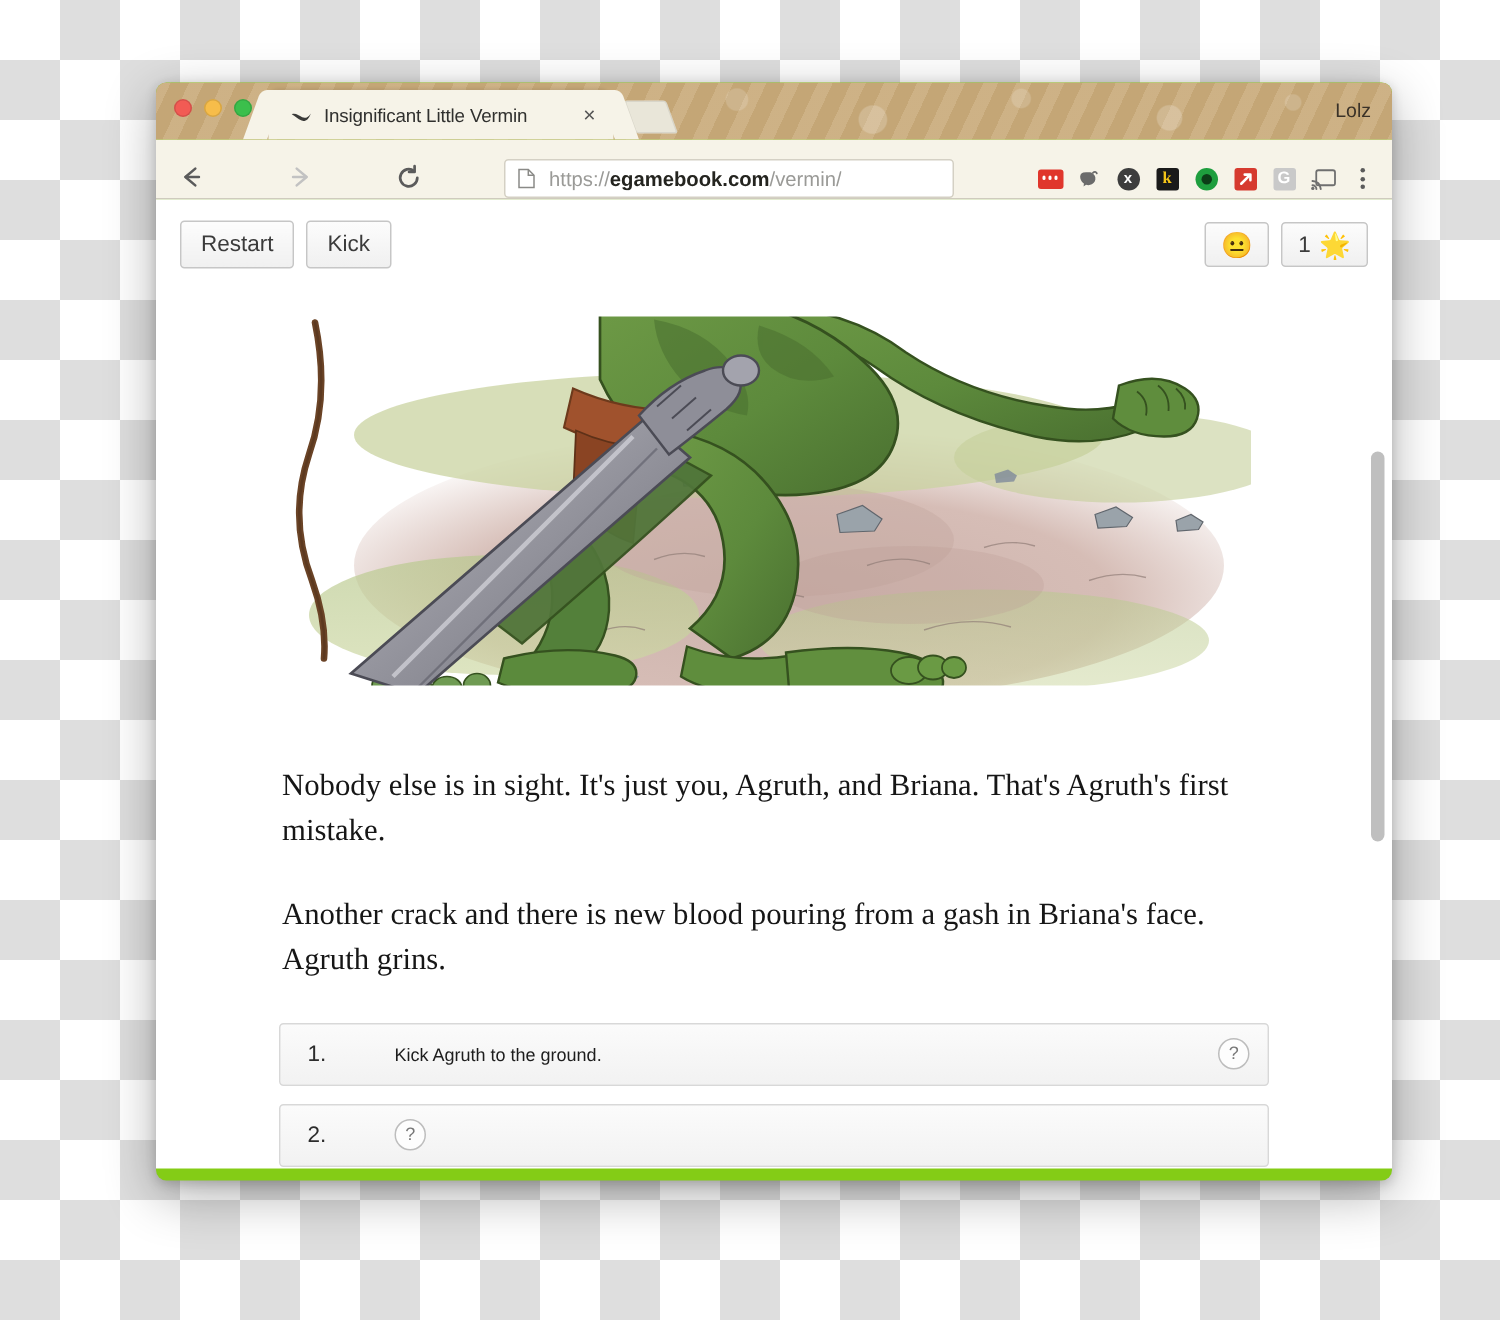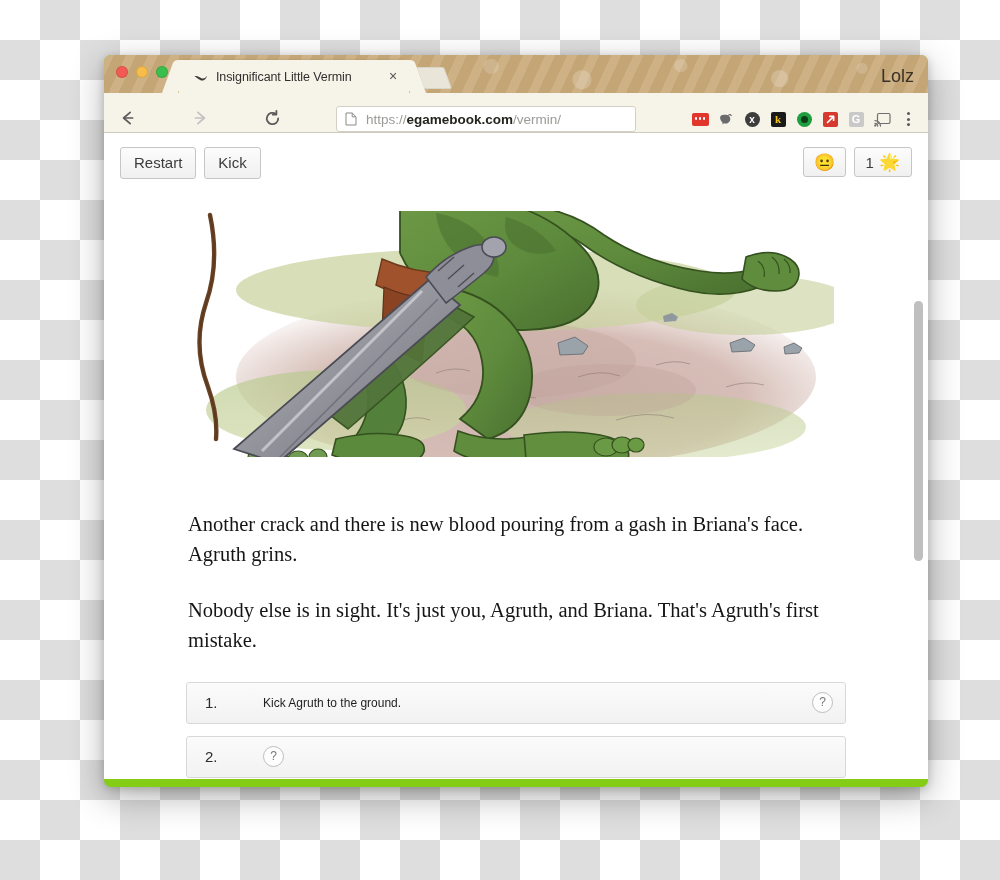--- a/index.html
+++ b/index.html
@@ -134,21 +134,21 @@
     border-radius: 2px;
     transform: skewX(20deg);
     box-shadow: inset 0 0 0 1px rgba(0,0,0,0.07);
     z-index: 4;
   }
 
   #profile-name {
     position: absolute;
     right: 14px;
     top: 11px;
-    font-size: 18px;
+    font-size: 13px;
     color: #3a3228;
     z-index: 6;
   }
 
   
   #toolbar {
     height: 40px;
     background: #f6f3e8;
     display: flex;
     align-items: flex-end;
@@ -225,21 +225,21 @@
   
   #app-viewport {
     position: relative;
     height: calc(724px - 38px - 40px);
     background: #ffffff;
     overflow: hidden;
   }
 
   #app-toolbar {
     display: flex;
-    align-items: flex-start;
+    align-items: center;
     padding: 14px 16px 8px 16px;
   }
   .btn {
     background: linear-gradient(#fcfcfc, #f0f0f0);
     border: 1px solid #c6c6c6;
     border-radius: 3px;
     font-size: 15px;
     color: #3b3b3b;
     padding: 6px 13px;
     margin-right: 8px;
@@ -652,22 +652,22 @@
             </g>
 
             <rect x="0" y="0" width="660" height="16" fill="#ffffff"></rect>
             <rect x="0" y="262" width="660" height="16" fill="#ffffff"></rect>
             <rect x="0" y="0" width="10" height="278" fill="#ffffff"></rect>
             <rect x="648" y="0" width="12" height="278" fill="#ffffff"></rect>
           </svg>
         </div>
 
         <div id="story-block">
+          <p class="story-p">Nobody else is in sight. It's just you, Agruth, and Briana. That's Agruth's first mistake.</p>
           <p class="story-p">Another crack and there is new blood pouring from a gash in Briana's face. Agruth grins.</p>
-          <p class="story-p">Nobody else is in sight. It's just you, Agruth, and Briana. That's Agruth's first mistake.</p>
         </div>
 
         <div id="choices">
 
           <div class="choice">
             <span class="choice-num">1.</span>
             <span class="choice-label">Kick Agruth to the ground.</span>
             <span class="choice-help">?</span>
           </div>
 

